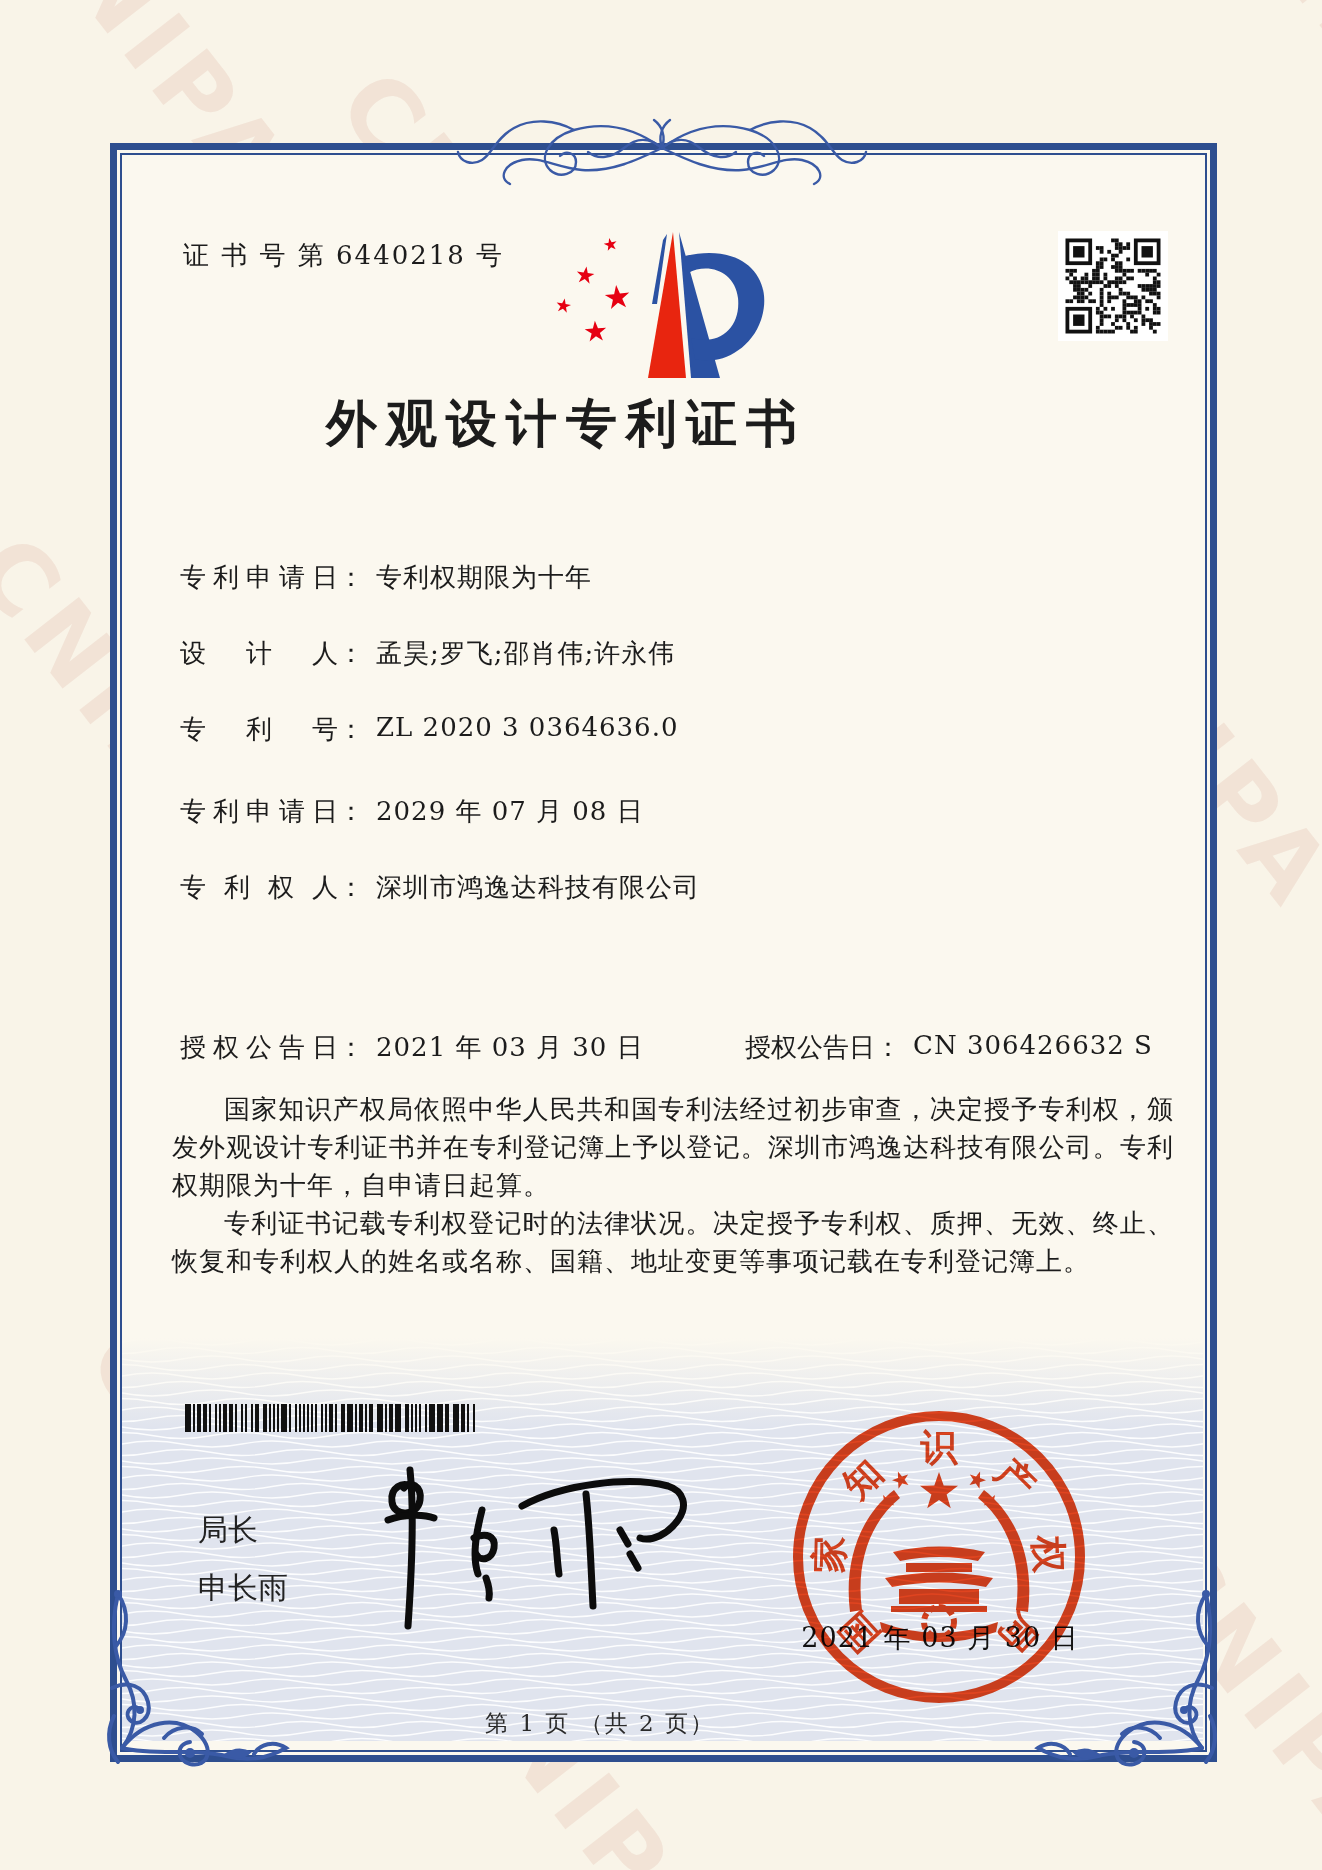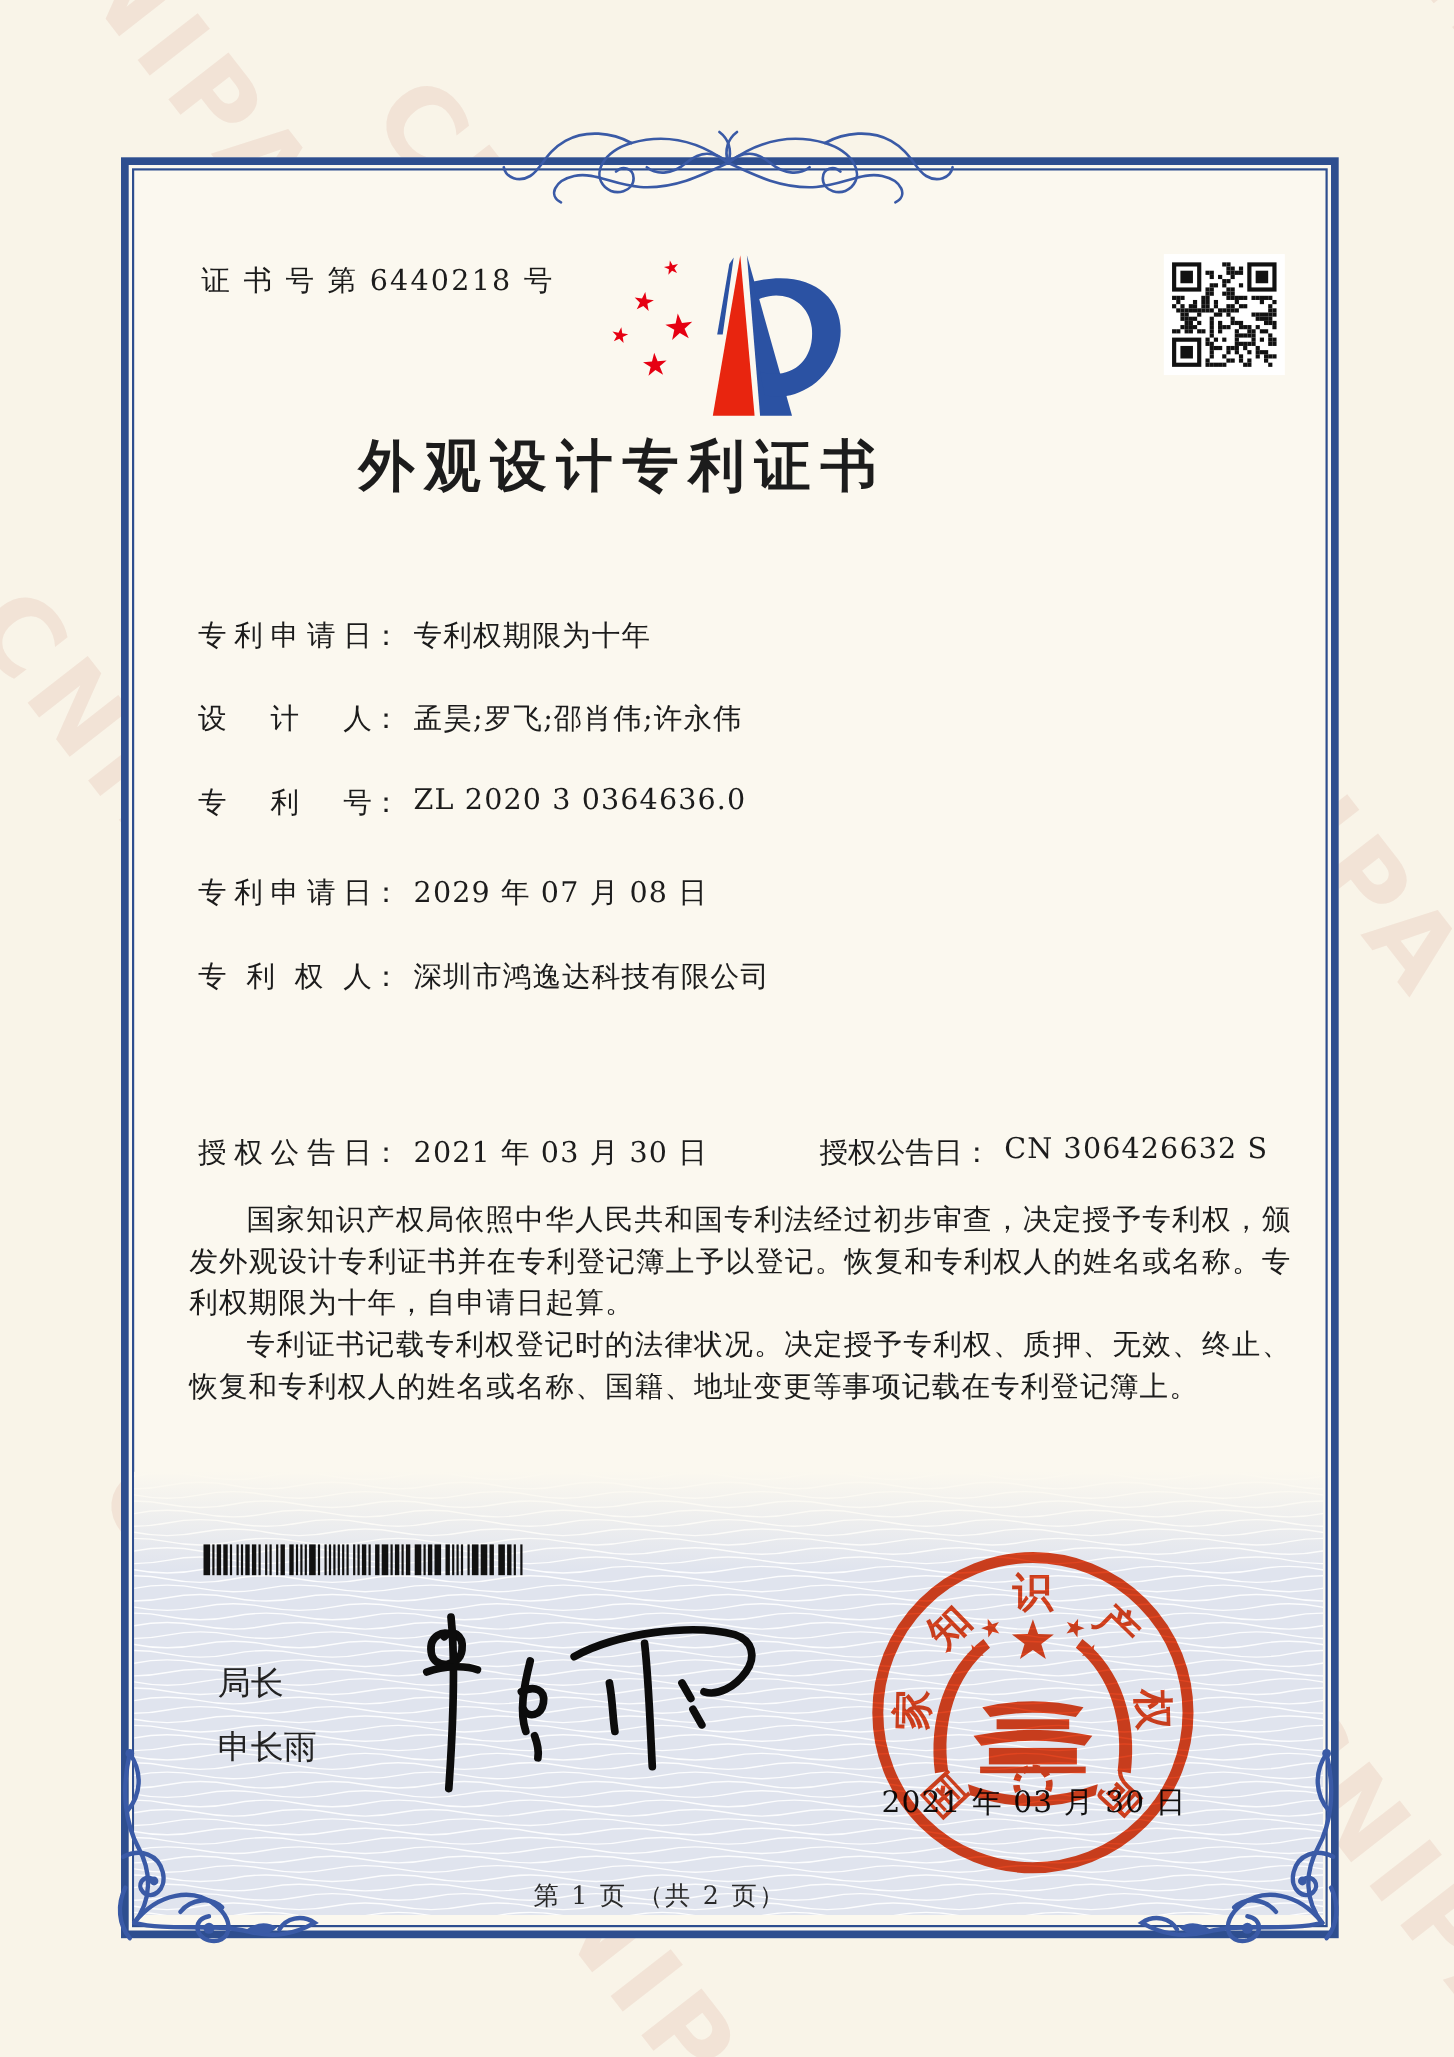--- a/index.html
+++ b/index.html
@@ -453,21 +453,21 @@
     <span class="fl">专利权人</span><span class="colon">：</span><span class="val">深圳市鸿逸达科技有限公司</span>
   </div>
   <div class="row row2col" style="top:1030px">
     <span class="fl">授权公告日</span><span class="colon">：</span><span class="val">2021 年 03 月 30 日</span>
     <span class="second">
       <span class="fl2">授权公告日</span><span class="colon">：</span><span class="val">CN 306426632 S</span>
     </span>
   </div>
 
   <div class="paras">
-    <p>国家知识产权局依照中华人民共和国专利法经过初步审查，决定授予专利权，颁发外观设计专利证书并在专利登记簿上予以登记。恢复和专利权人的姓名或名称。专利权期限为十年，自申请日起算。</p>
+    <p>国家知识产权局依照中华人民共和国专利法经过初步审查，决定授予专利权，颁发外观设计专利证书并在专利登记簿上予以登记。深圳市鸿逸达科技有限公司。专利权期限为十年，自申请日起算。</p>
     <p>专利证书记载专利权登记时的法律状况。决定授予专利权、质押、无效、终止、恢复和专利权人的姓名或名称、国籍、地址变更等事项记载在专利登记簿上。</p>
   </div>
 
   <div class="barcode" id="barcode"><i style="width: 6px;"></i><b style="width: 2px;"></b><i style="width: 2px;"></i><b style="width: 2px;"></b><i style="width: 4px;"></i><b style="width: 2px;"></b><i style="width: 4px;"></i><b style="width: 2px;"></b><i style="width: 2px;"></i><b style="width: 4px;"></b><i style="width: 2px;"></i><b style="width: 2px;"></b><i style="width: 2px;"></i><b style="width: 2px;"></b><i style="width: 4px;"></i><b style="width: 2px;"></b><i style="width: 4px;"></i><b style="width: 2px;"></b><i style="width: 2px;"></i><b style="width: 4px;"></b><i style="width: 2px;"></i><b style="width: 2px;"></b><i style="width: 2px;"></i><b style="width: 4px;"></b><i style="width: 2px;"></i><b style="width: 2px;"></b><i style="width: 4px;"></i><b style="width: 4px;"></b><i style="width: 4px;"></i><b style="width: 2px;"></b><i style="width: 2px;"></i><b style="width: 2px;"></b><i style="width: 2px;"></i><b style="width: 2px;"></b><i style="width: 2px;"></i><b style="width: 2px;"></b><i style="width: 6px;"></i><b style="width: 2px;"></b><i style="width: 2px;"></i><b style="width: 4px;"></b><i style="width: 2px;"></i><b style="width: 2px;"></b><i style="width: 2px;"></i><b style="width: 2px;"></b><i style="width: 2px;"></i><b style="width: 2px;"></b><i style="width: 2px;"></i><b style="width: 2px;"></b><i style="width: 2px;"></i><b style="width: 2px;"></b><i style="width: 2px;"></i><b style="width: 4px;"></b><i style="width: 2px;"></i><b style="width: 2px;"></b><i style="width: 2px;"></i><b style="width: 2px;"></b><i style="width: 4px;"></i><b style="width: 2px;"></b><i style="width: 2px;"></i><b style="width: 4px;"></b><i style="width: 4px;"></i><b style="width: 2px;"></b><i style="width: 6px;"></i><b style="width: 2px;"></b><i style="width: 2px;"></i><b style="width: 2px;"></b><i style="width: 4px;"></i><b style="width: 2px;"></b><i style="width: 2px;"></i><b style="width: 2px;"></b><i style="width: 4px;"></i><b style="width: 4px;"></b><i style="width: 6px;"></i><b style="width: 2px;"></b><i style="width: 2px;"></i><b style="width: 2px;"></b><i style="width: 4px;"></i><b style="width: 2px;"></b><i style="width: 6px;"></i><b style="width: 4px;"></b><i style="width: 4px;"></i><b style="width: 2px;"></b><i style="width: 2px;"></i><b style="width: 2px;"></b><i style="width: 2px;"></i><b style="width: 2px;"></b><i style="width: 2px;"></i><b style="width: 4px;"></b><i style="width: 2px;"></i><b style="width: 2px;"></b><i style="width: 6px;"></i><b style="width: 2px;"></b><i style="width: 6px;"></i><b style="width: 2px;"></b><i style="width: 4px;"></i><b style="width: 4px;"></b><i style="width: 6px;"></i><b style="width: 2px;"></b><i style="width: 4px;"></i><b style="width: 2px;"></b><i style="width: 2px;"></i><b style="width: 4px;"></b><i style="width: 2px;"></i><b style="width: 2px;"></b></div>
 
   <div class="signer-title">局长</div>
   <div class="signer-name">申长雨</div>
 
   <svg class="signature" viewBox="0 0 350 185">
     <g stroke="#0c0c0c" fill="none" stroke-width="7" stroke-linecap="round" stroke-linejoin="round">

